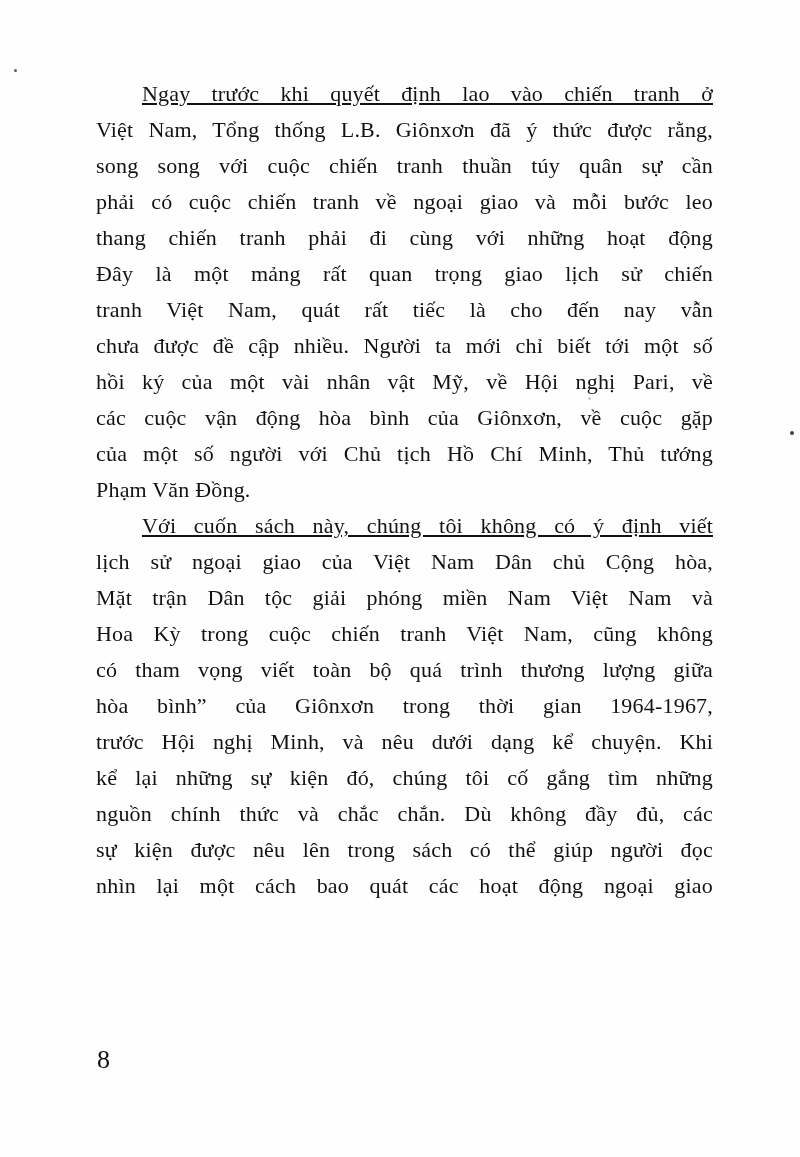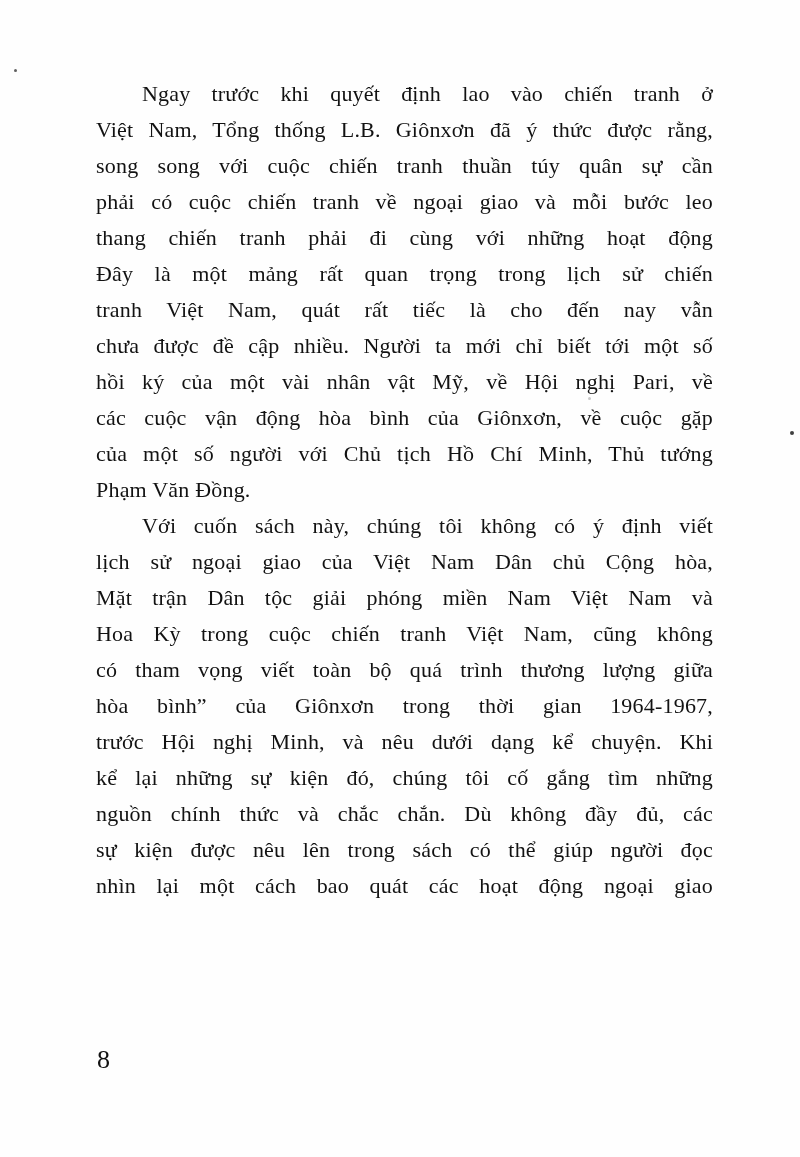--- a/index.html
+++ b/index.html
@@ -34,20 +34,21 @@
     line-height: 36px;
     height: 36px;
     text-align: justify;
     text-align-last: justify;
     letter-spacing: 0.2px;
     white-space: nowrap;
     overflow: visible;
   }
   .line.indent {
     padding-left: 46px;
+    text-decoration: underline;
   }
   .line.flush-left {
     text-align: right;
     text-align-last: left;
   }
   .page-number {
     position: absolute;
     left: 97px;
     top: 1040px;
     font-size: 26px;
@@ -69,21 +70,21 @@
 <div class="page">
 
   <div class="text-block">
 
     <div class="para">
       <div class="line indent">Ngay trước khi quyết định lao vào chiến tranh ở</div>
       <div class="line">Việt Nam, Tổng thống L.B. Giônxơn đã ý thức được rằng,</div>
       <div class="line">song song với cuộc chiến tranh thuần túy quân sự cần</div>
       <div class="line">phải có cuộc chiến tranh về ngoại giao và mỗi bước leo</div>
       <div class="line">thang chiến tranh phải đi cùng với những hoạt động</div>
-      <div class="line">Đây là một mảng rất quan trọng trong lịch sử chiến</div>
+      <div class="line">Đây là một mảng rất quan trọng giao lịch sử chiến</div>
       <div class="line">tranh Việt Nam, quát rất tiếc là cho đến nay vẫn</div>
       <div class="line">chưa được đề cập nhiều. Người ta mới chỉ biết tới một số</div>
       <div class="line">hồi ký của một vài nhân vật Mỹ, về Hội nghị Pari, về</div>
       <div class="line">các cuộc vận động hòa bình của Giônxơn, về cuộc gặp</div>
       <div class="line">của một số người với Chủ tịch Hồ Chí Minh, Thủ tướng</div>
       <div class="line flush-left">Phạm Văn Đồng.</div>
     </div>
 
     <div class="para">
       <div class="line indent">Với cuốn sách này, chúng tôi không có ý định viết</div>

